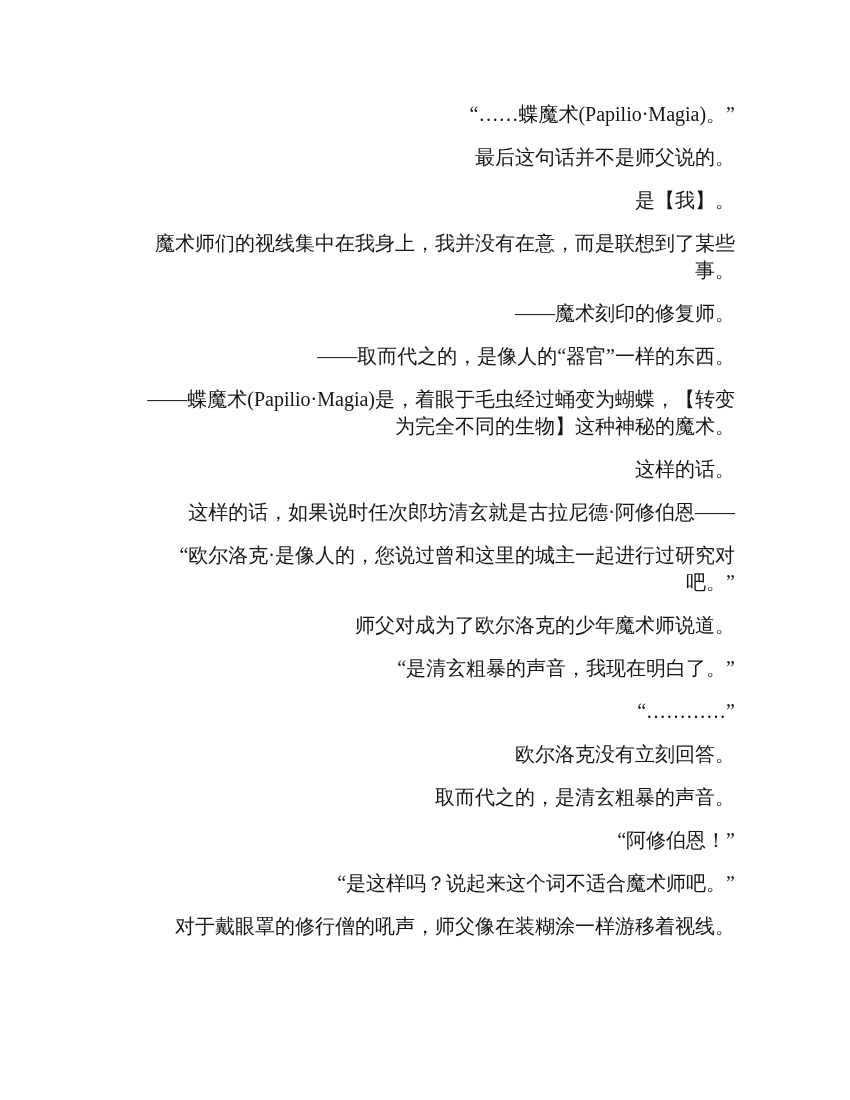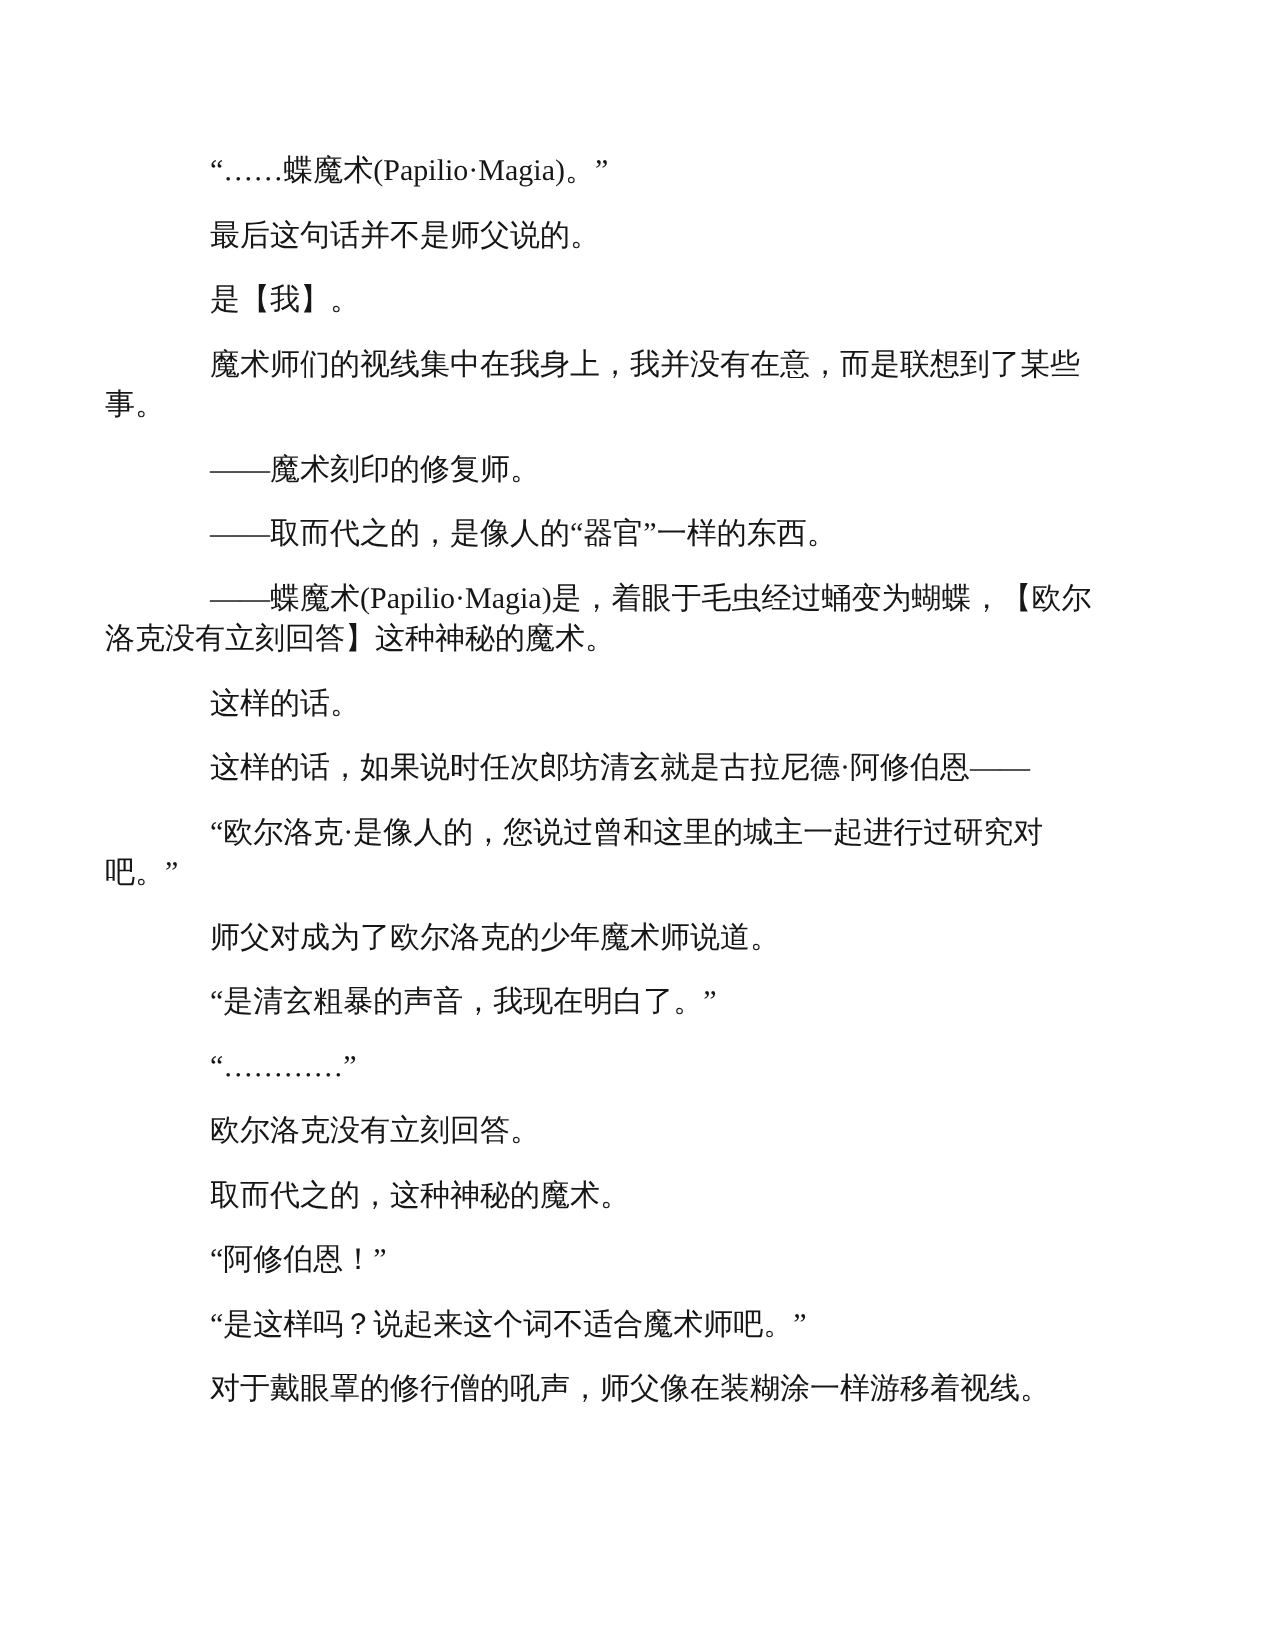--- a/index.html
+++ b/index.html
@@ -18,42 +18,42 @@
   .page-body {
     box-sizing: border-box;
     padding: 85px 115px 0 70px;
   }
   .page-body p {
     font-family: "Liberation Serif", "DejaVu Serif", serif;
     font-size: 20px;
     line-height: 27px;
     margin: 16px 0;
     text-indent: 70px;
-    text-align: left;
+    text-align: right;
     color: #161616;
     word-break: break-word;
   }
 </style>
 </head>
 <body>
 
 <div class="page">
   <div class="page-body">
       <p>“……蝶魔术(Papilio·Magia)。”</p>
       <p>最后这句话并不是师父说的。</p>
       <p>是【我】。</p>
       <p>魔术师们的视线集中在我身上，我并没有在意，而是联想到了某些事。</p>
       <p>——魔术刻印的修复师。</p>
       <p>——取而代之的，是像人的“器官”一样的东西。</p>
-      <p>——蝶魔术(Papilio·Magia)是，着眼于毛虫经过蛹变为蝴蝶，【欧尔洛克没有立刻回答】这种神秘的魔术。</p>
+      <p>——蝶魔术(Papilio·Magia)是，着眼于毛虫经过蛹变为蝴蝶，【转变为完全不同的生物】这种神秘的魔术。</p>
       <p>这样的话。</p>
       <p>这样的话，如果说时任次郎坊清玄就是古拉尼德·阿修伯恩——</p>
       <p>“欧尔洛克·是像人的，您说过曾和这里的城主一起进行过研究对吧。”</p>
       <p>师父对成为了欧尔洛克的少年魔术师说道。</p>
       <p>“是清玄粗暴的声音，我现在明白了。”</p>
       <p>“…………”</p>
       <p>欧尔洛克没有立刻回答。</p>
-      <p>取而代之的，这种神秘的魔术。</p>
+      <p>取而代之的，是清玄粗暴的声音。</p>
       <p>“阿修伯恩！”</p>
       <p>“是这样吗？说起来这个词不适合魔术师吧。”</p>
       <p>对于戴眼罩的修行僧的吼声，师父像在装糊涂一样游移着视线。</p>
     </div>
 </div>
 
 </body></html>

